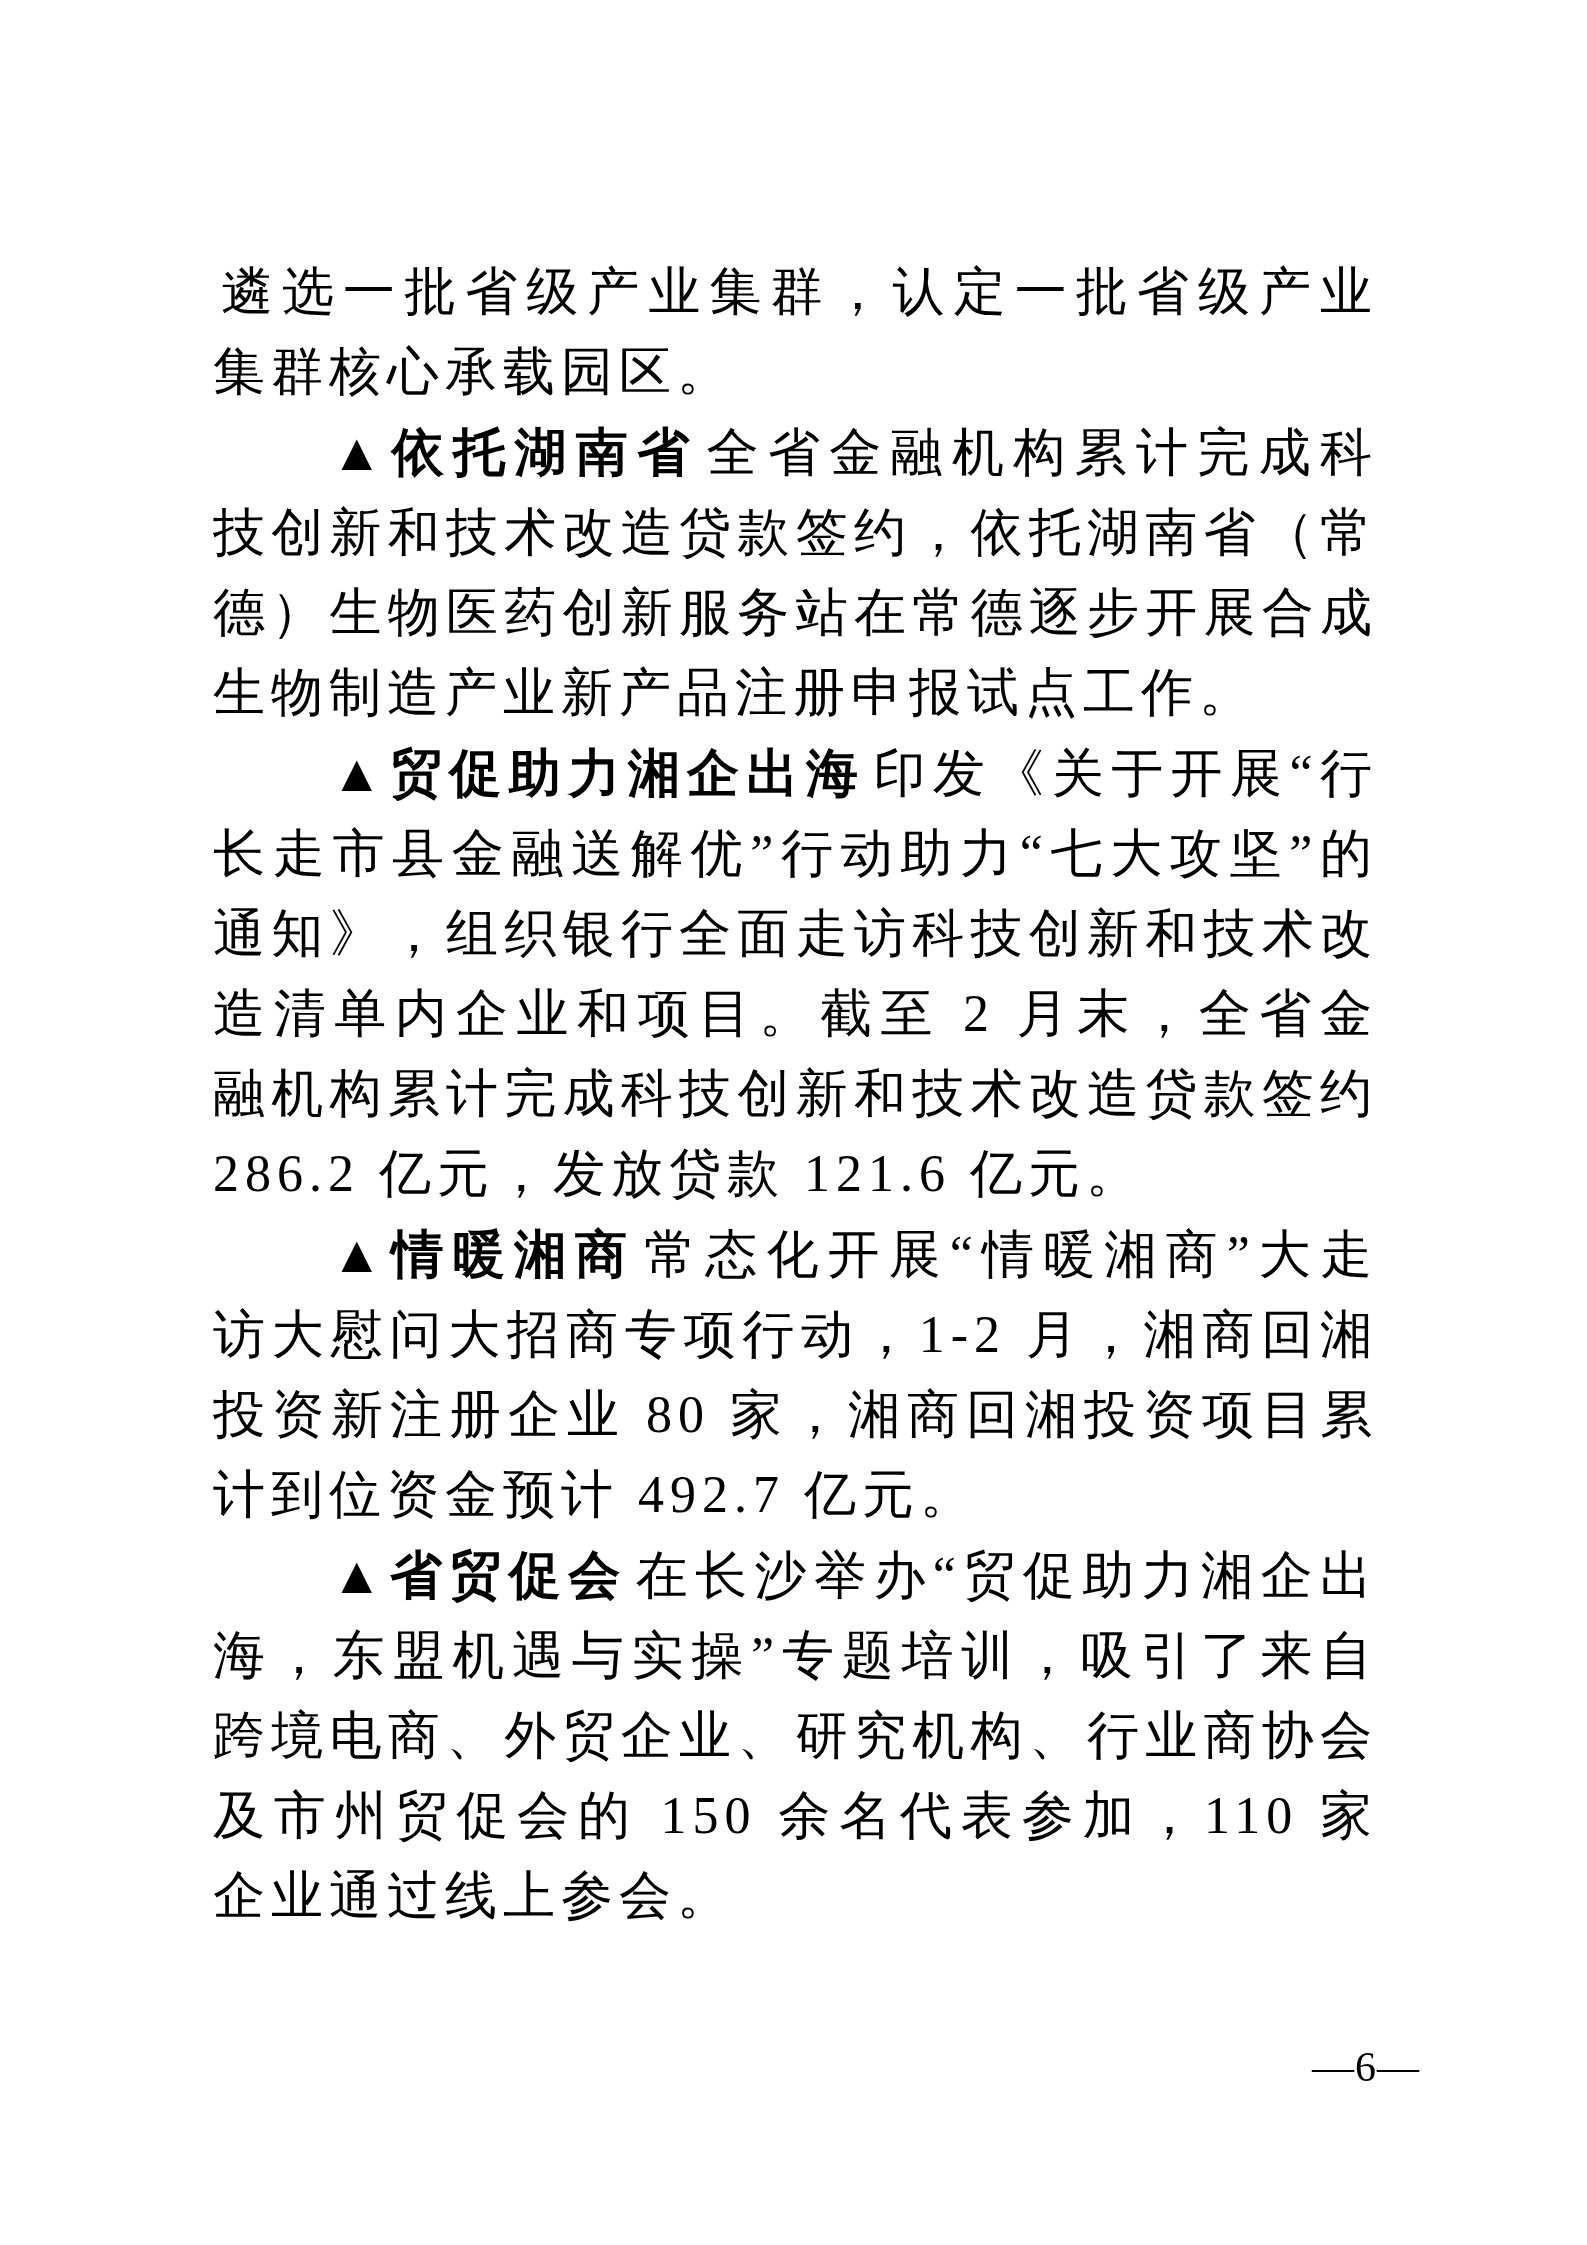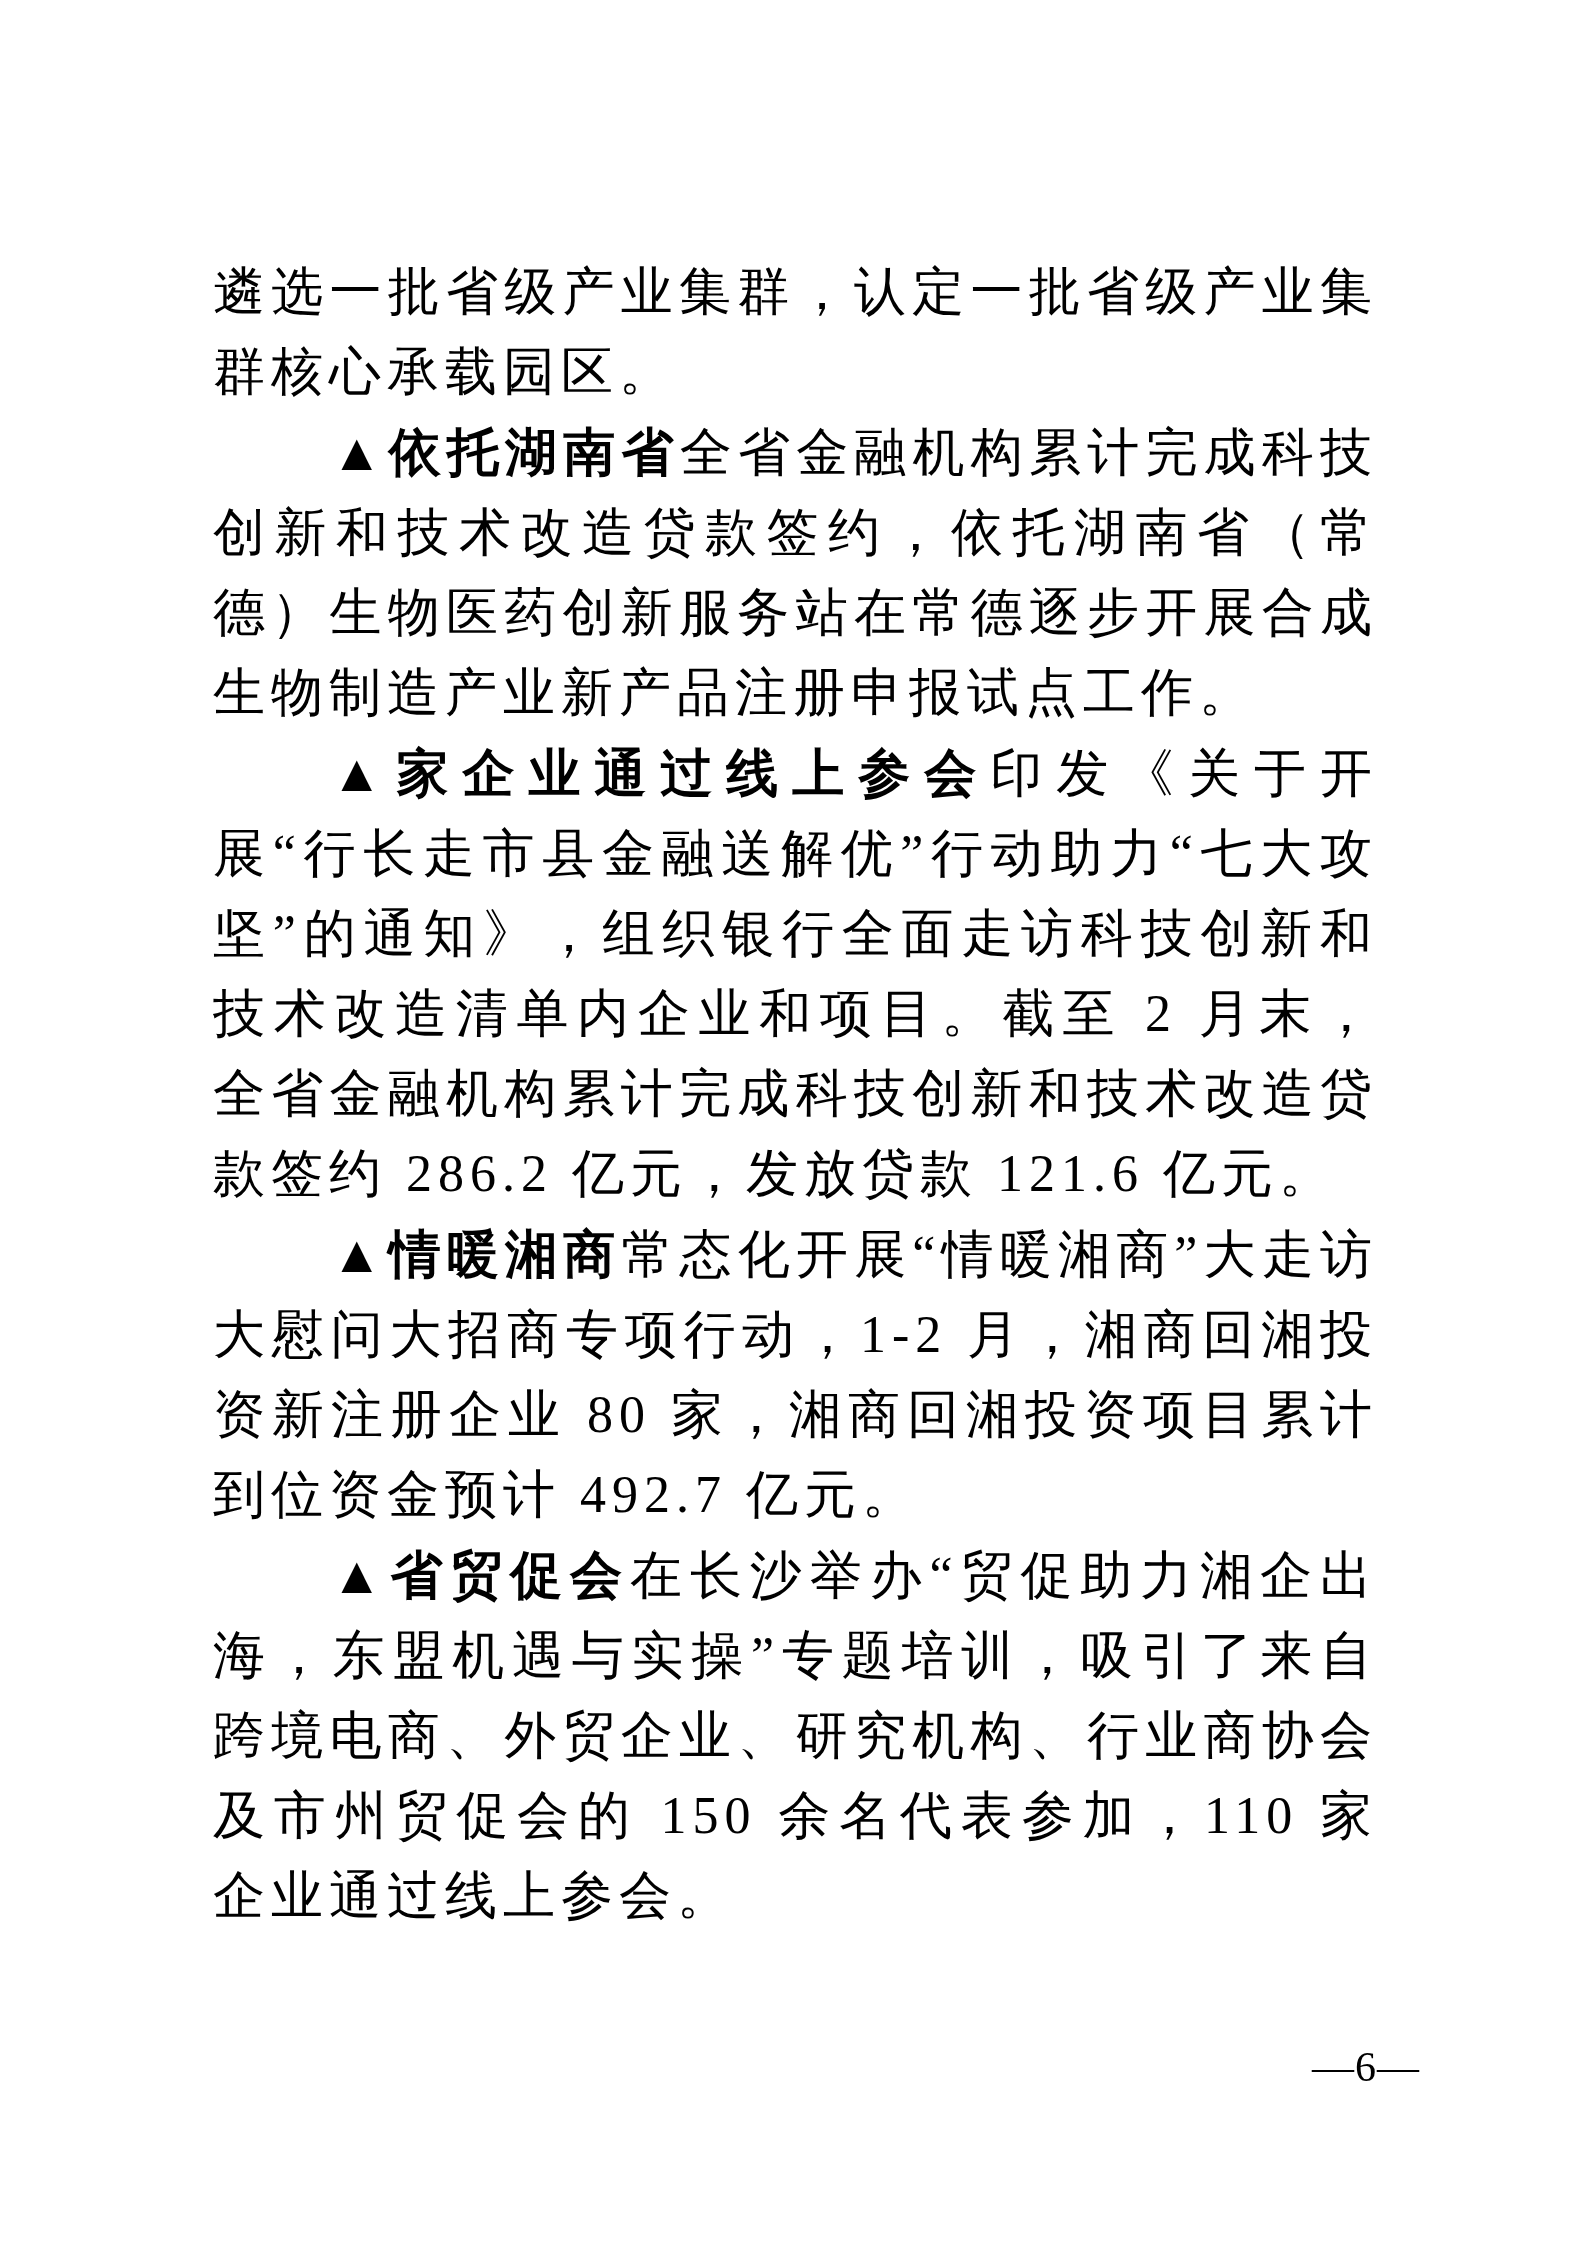--- a/index.html
+++ b/index.html
@@ -38,20 +38,21 @@
   .marker {
     font-weight: bold;
     font-family: "Liberation Sans", sans-serif;
   }
   .lead {
     font-weight: bold;
     font-family: "Liberation Sans", sans-serif;
   }
   .body-text {
     font-weight: normal;
+    margin-left: 8px;
   }
   .footer {
     position: absolute;
     top: 2042px;
     right: 167px;
     font-size: 42px;
     line-height: 50px;
     letter-spacing: 1px;
     color: #000000;
     font-family: "Liberation Serif", serif;
@@ -60,21 +61,21 @@
 </head>
 <body>
 
 <div class="page">
   <div class="content">
 
     <p class="para"><span class="body-text">遴选一批省级产业集群，认定一批省级产业集群核心承载园区。</span></p>
 
     <p class="para indent"><span class="marker">▲</span><span class="lead">依托湖南省</span><span class="body-text">全省金融机构累计完成科技创新和技术改造贷款签约，依托湖南省（常德）生物医药创新服务站在常德逐步开展合成生物制造产业新产品注册申报试点工作。</span></p>
 
-    <p class="para indent"><span class="marker">▲</span><span class="lead">家企业通过线上参会</span><span class="body-text">印发《关于开展“行长走市县金融送解优”行动助力“七大攻坚”的通知》，组织银行全面走访科技创新和技术改造清单内企业和项目。截至 2 月末，全省金融机构累计完成科技创新和技术改造贷款签约 286.2 亿元，发放贷款 121.6 亿元。</span></p>
+    <p class="para indent"><span class="marker">▲</span><span class="lead">贸促助力湘企出海</span><span class="body-text">印发《关于开展“行长走市县金融送解优”行动助力“七大攻坚”的通知》，组织银行全面走访科技创新和技术改造清单内企业和项目。截至 2 月末，全省金融机构累计完成科技创新和技术改造贷款签约 286.2 亿元，发放贷款 121.6 亿元。</span></p>
 
     <p class="para indent"><span class="marker">▲</span><span class="lead">情暖湘商</span><span class="body-text">常态化开展“情暖湘商”大走访大慰问大招商专项行动，1-2 月，湘商回湘投资新注册企业 80 家，湘商回湘投资项目累计到位资金预计 492.7 亿元。</span></p>
 
     <p class="para indent"><span class="marker">▲</span><span class="lead">省贸促会</span><span class="body-text">在长沙举办“贸促助力湘企出海，东盟机遇与实操”专题培训，吸引了来自跨境电商、外贸企业、研究机构、行业商协会及市州贸促会的 150 余名代表参加，110 家企业通过线上参会。</span></p>
 
   </div>
 
   <div class="footer">—6—</div>
 </div>
 

